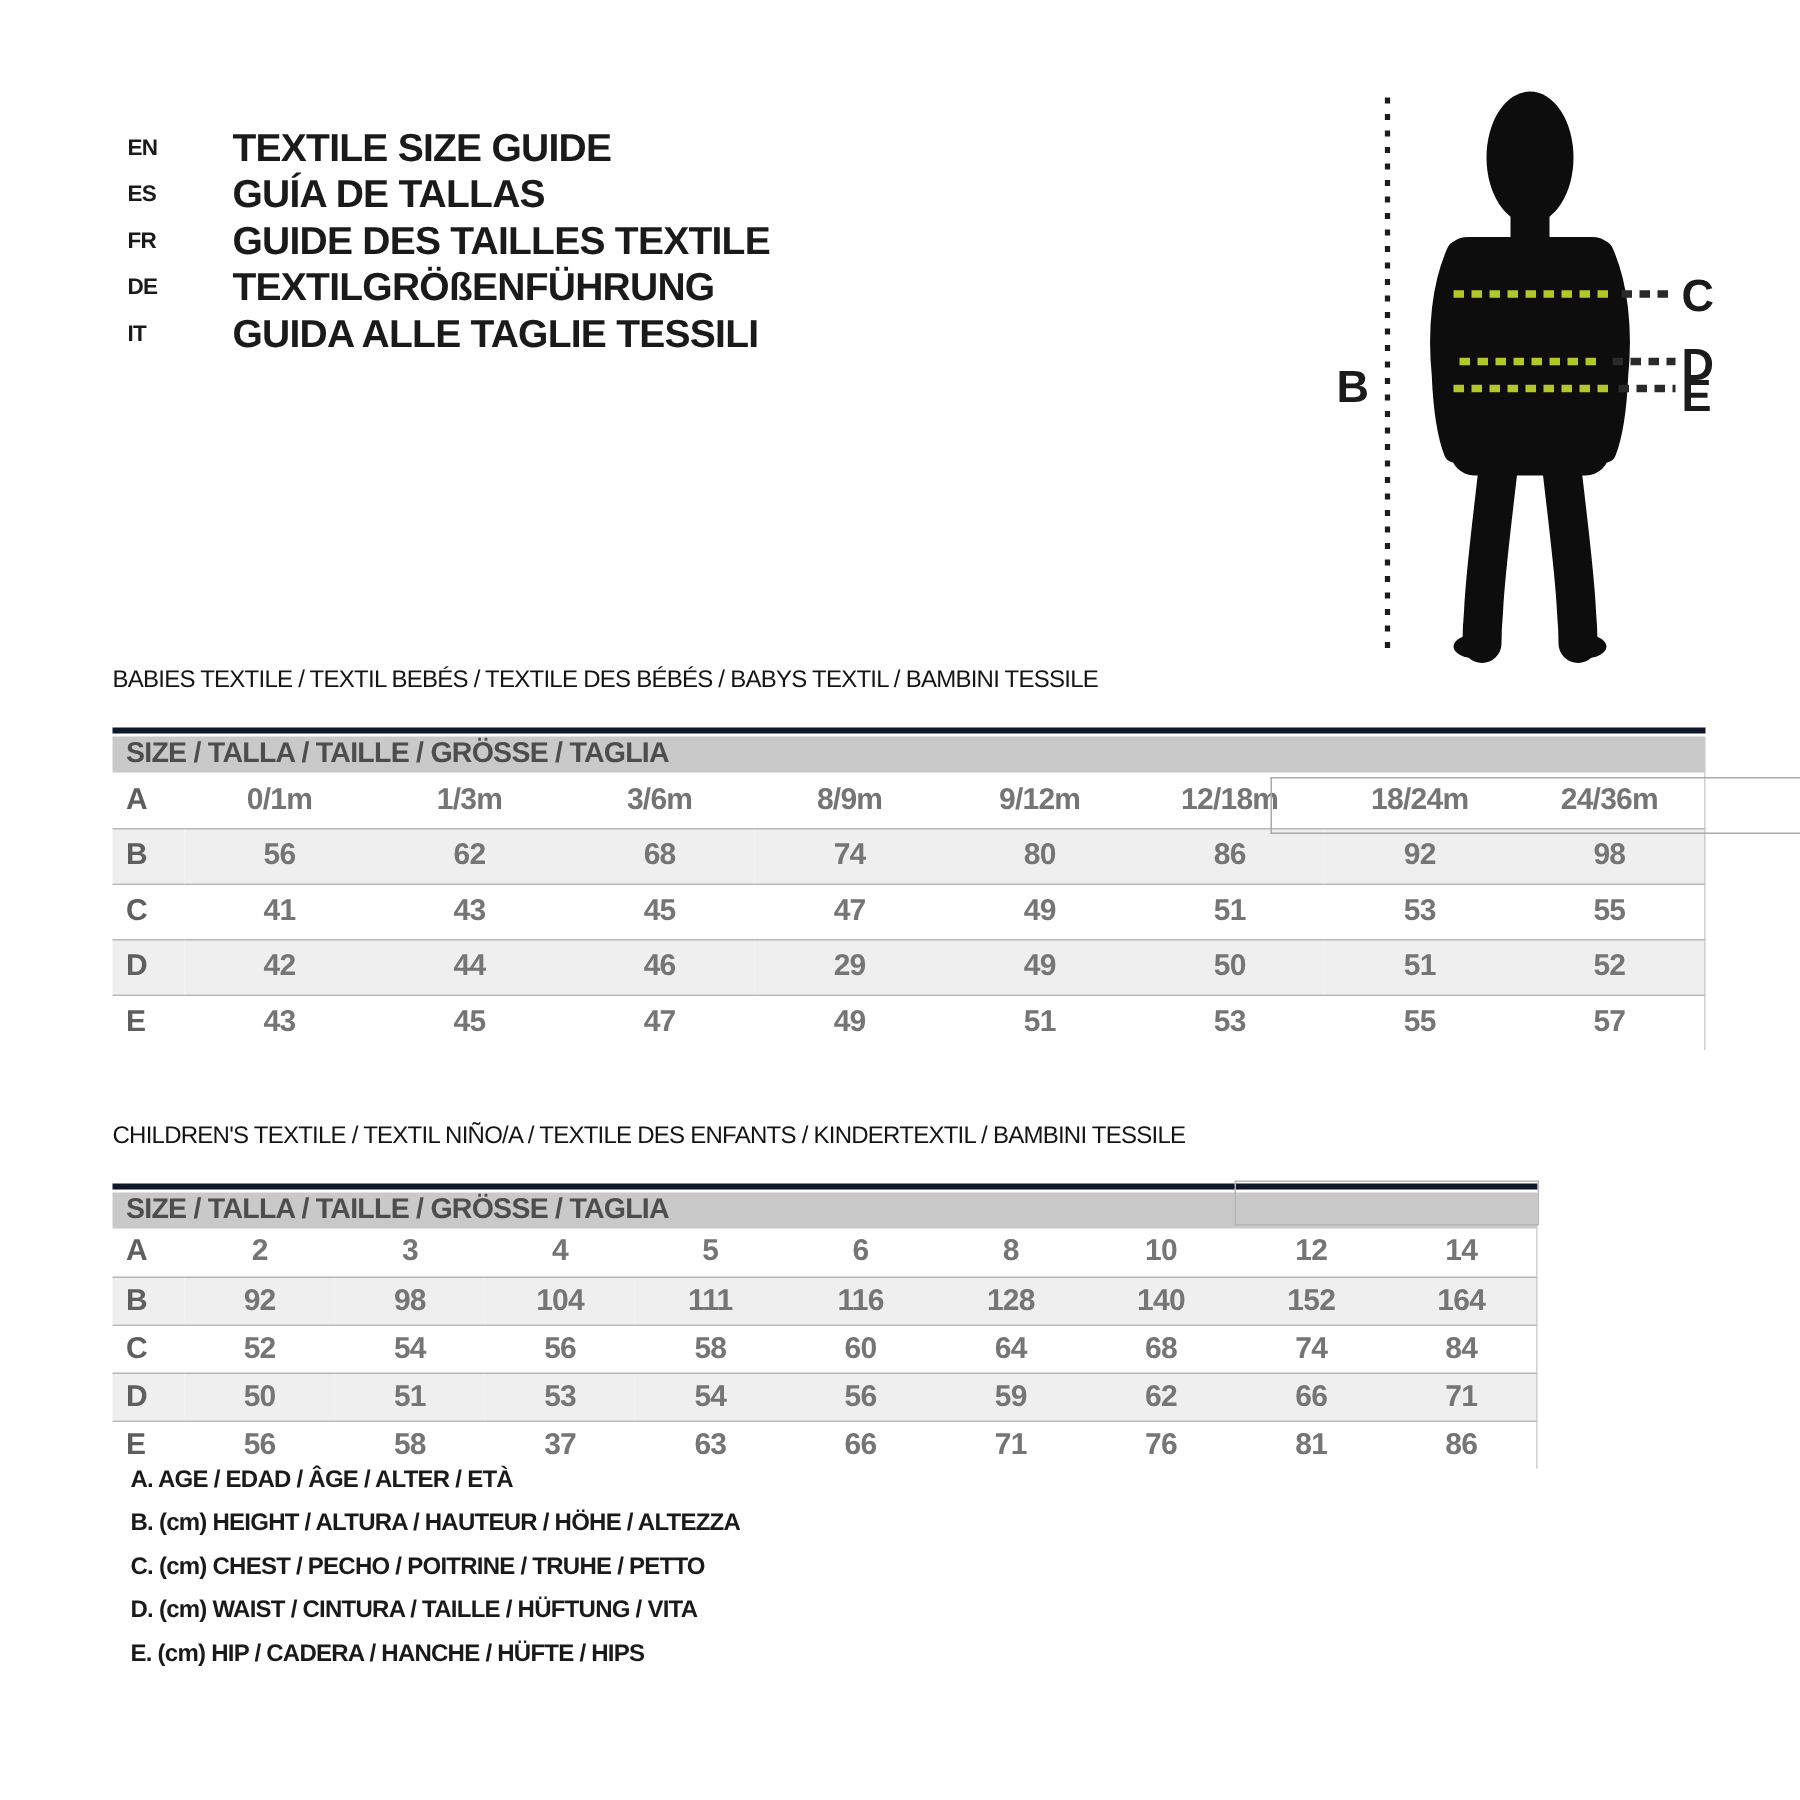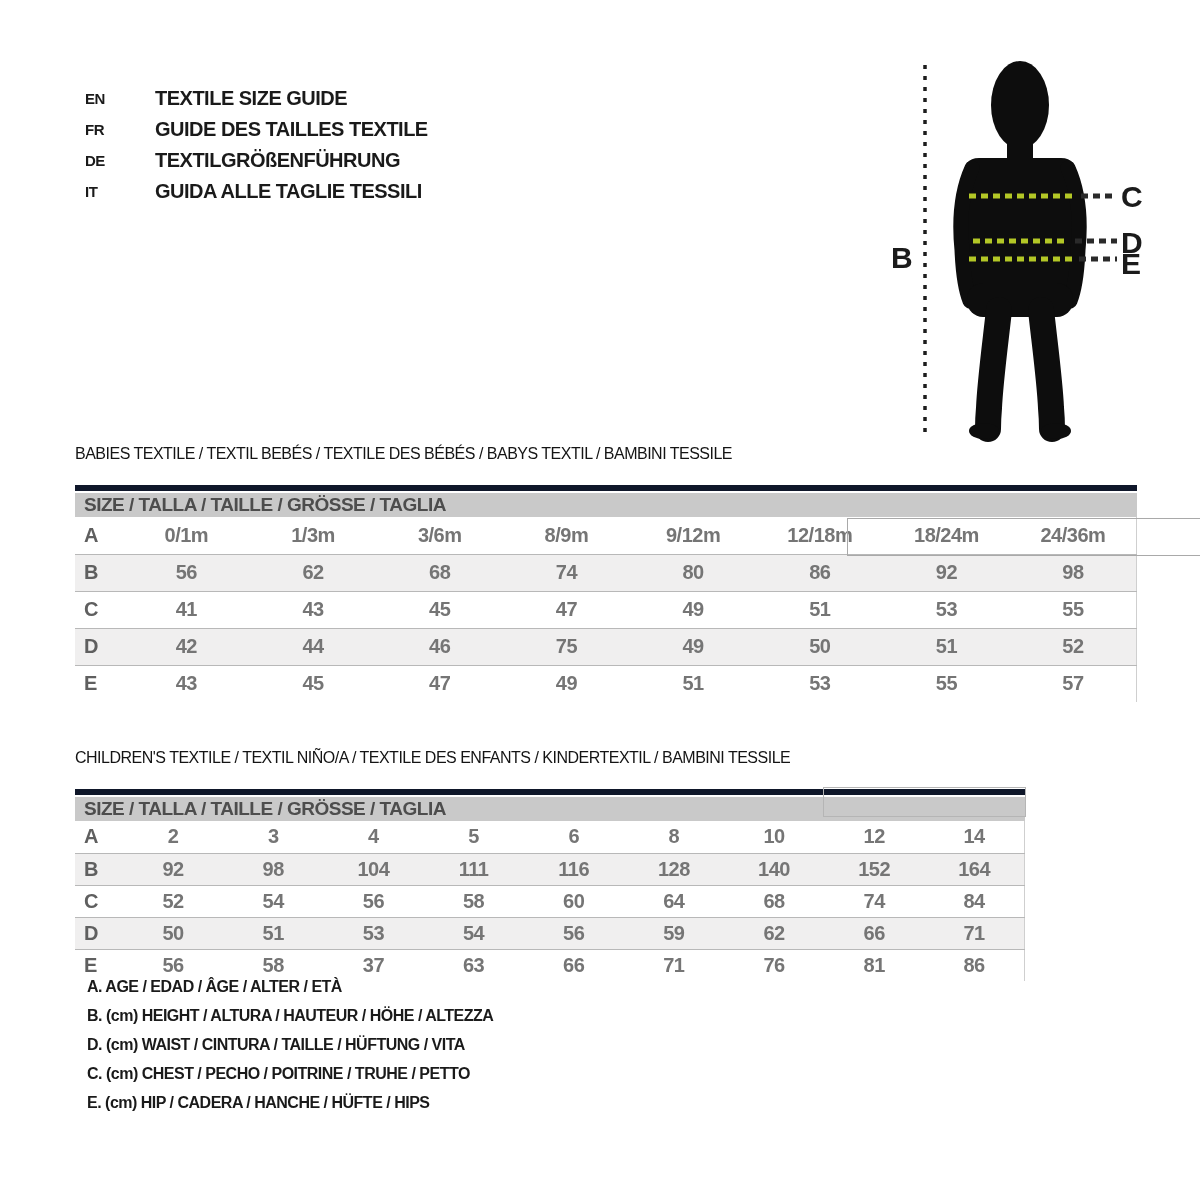--- a/index.html
+++ b/index.html
@@ -12,33 +12,33 @@
   }
 
   
   .lang-block { position: absolute; left: 85px; top: 83px; }
   .lang-row { display: flex; height: 31px; align-items: center; }
   .lang-code {
     width: 70px; font-size: 15px; font-weight: bold;
     letter-spacing: -0.5px; color: #1a1a1a;
   }
   .lang-title {
-    font-size: 20px; font-weight: bold; letter-spacing: -0.5px; color: #1a1a1a;
+    font-size: 26px; font-weight: bold; letter-spacing: -0.5px; color: #1a1a1a;
   }
 
   
   .figure-svg { position: absolute; left: 885px; top: 48px; }
 
   
   .section { position: absolute; left: 75px; }
   .section-title {
     font-size: 16px; font-weight: normal; letter-spacing: -0.5px;
     color: #141414; margin-bottom: 22px; white-space: nowrap;
   }
-  .size-bar-wrap { border-top: 6px solid #0f172a; padding-top: 2px; }
+  .size-bar-wrap { border-top: 4px solid #0f172a; padding-top: 2px; }
   .size-bar {
     height: 24px; line-height: 24px; background: #c9c9c9;
     padding-left: 9px; font-size: 19px; font-weight: bold;
     letter-spacing: -0.5px; color: #4d4d4d;
   }
   table.size-table {
     border-collapse: collapse; table-layout: fixed;
     border-right: 1px solid #cfcfcf; width: 100%;
   }
   table.size-table tbody th {
@@ -75,20 +75,24 @@
     letter-spacing: -0.5px; color: #1a1a1a; white-space: nowrap;
   }
 </style>
 </head>
 <body>
 
 <div class="lang-block">
   <div class="lang-row">
     <span class="lang-code">EN</span>
     <span class="lang-title">TEXTILE SIZE GUIDE</span>
+  </div>
+  <div class="lang-row">
+    <span class="lang-code">ES</span>
+    <span class="lang-title">GUÍA DE TALLAS</span>
   </div>
   <div class="lang-row">
     <span class="lang-code">FR</span>
     <span class="lang-title">GUIDE DES TAILLES TEXTILE</span>
   </div>
   <div class="lang-row">
     <span class="lang-code">DE</span>
     <span class="lang-title">TEXTILGRÖßENFÜHRUNG</span>
   </div>
   <div class="lang-row">
@@ -167,21 +171,21 @@
           <td>49</td>
           <td>51</td>
           <td>53</td>
           <td>55</td>
         </tr>
         <tr>
           <th>D</th>
           <td>42</td>
           <td>44</td>
           <td>46</td>
-          <td>75</td>
+          <td>29</td>
           <td>49</td>
           <td>50</td>
           <td>51</td>
           <td>52</td>
         </tr>
         <tr>
           <th>E</th>
           <td>43</td>
           <td>45</td>
           <td>47</td>
@@ -265,16 +269,16 @@
       </tbody>
   </table>
 </div>
 
 <div class="hl-box" id="babies-hl-box"></div>
 <div class="hl-box" id="children-hl-box"></div>
 
 <div class="legend-block">
   <div class="legend-item">A. AGE / EDAD / ÂGE / ALTER / ETÀ</div>
   <div class="legend-item">B. (cm) HEIGHT / ALTURA / HAUTEUR / HÖHE / ALTEZZA</div>
+  <div class="legend-item">C. (cm) CHEST / PECHO / POITRINE / TRUHE / PETTO</div>
   <div class="legend-item">D. (cm) WAIST / CINTURA / TAILLE / HÜFTUNG / VITA</div>
-  <div class="legend-item">C. (cm) CHEST / PECHO / POITRINE / TRUHE / PETTO</div>
   <div class="legend-item">E. (cm) HIP / CADERA / HANCHE / HÜFTE / HIPS</div>
 </div>
 
 </body></html>

